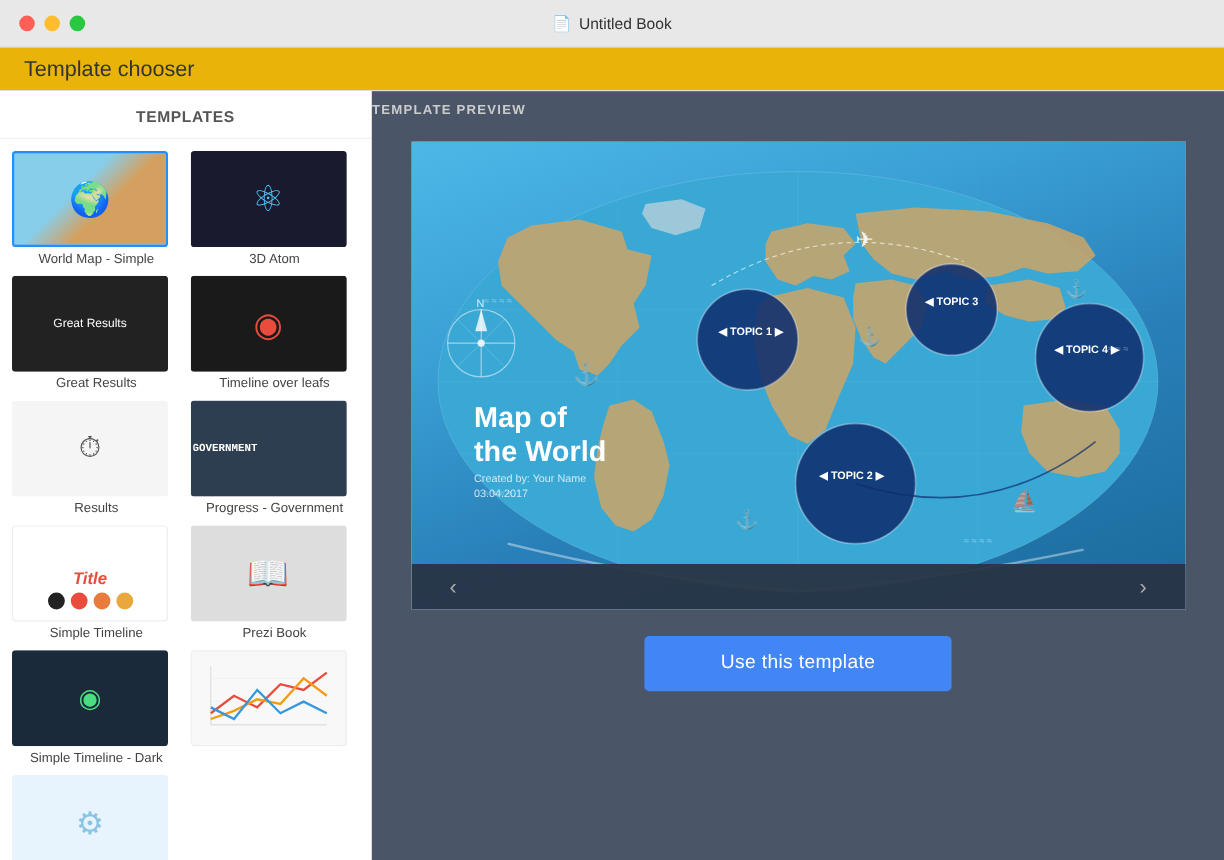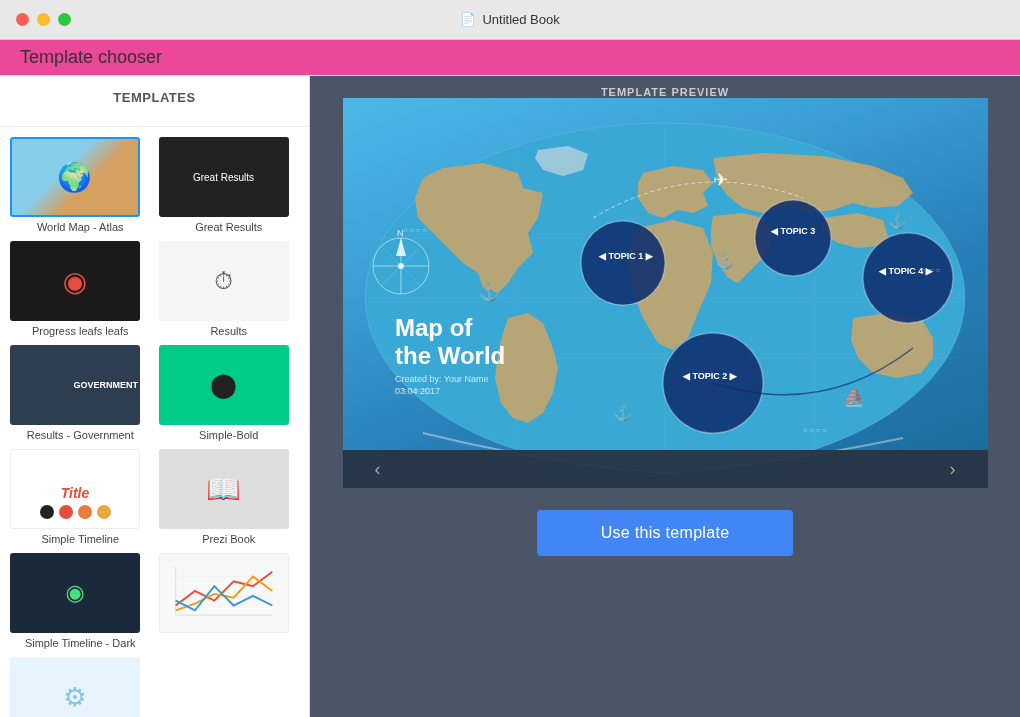--- a/index.html
+++ b/index.html
@@ -45,21 +45,21 @@
       color: #333;
     }
     .doc-icon {
       font-size: 13px;
       color: #666;
     }
 
     
     .app-header {
       height: 36px;
-      background: #ec4899;
+      background: #eab308;
       display: flex;
       align-items: center;
       padding: 0 20px;
       border-bottom: 1px solid #ddd;
     }
     .app-title {
       font-size: 18px;
       font-weight: 400;
       color: #333;
     }
@@ -73,21 +73,21 @@
     
     .sidebar {
       width: 310px;
       background: #fff;
       border-right: 1px solid #ddd;
       overflow-y: auto;
       flex-shrink: 0;
     }
     .sidebar-header {
       text-align: center;
-      padding: 14px 0 21px;
+      padding: 14px 0 10px;
       font-size: 13px;
       font-weight: 700;
       color: #555;
       letter-spacing: 0.5px;
       border-bottom: 1px solid #eee;
     }
 
     .template-grid {
       padding: 10px;
       display: grid;
@@ -171,24 +171,25 @@
     }
     .thumb-timeline::after {
       content: '⏱';
       font-size: 24px;
       color: #555;
     }
     .thumb-government {
       background: #2c3e50;
       display: flex;
       align-items: center;
-      justify-content: flex-end;
+      justify-content: flex-start;
       color: #fff;
       font-size: 9px;
       font-weight: bold;
+      font-family: Liberation Mono, monospace;
     }
     .thumb-simple-bold {
       background: #00cc88;
       display: flex;
       align-items: center;
       justify-content: center;
     }
     .thumb-simple-bold::after {
       content: '⬤';
       font-size: 24px;
@@ -268,22 +269,22 @@
     .content-area {
       flex: 1;
       background: #4a5568;
       display: flex;
       flex-direction: column;
       align-items: center;
     }
 
     .preview-header {
       width: 100%;
-      text-align: center;
-      padding: 10px 0 0;
+      text-align: left;
+      padding: 10px 0 20px;
       font-size: 11px;
       font-weight: 700;
       color: #ccc;
       letter-spacing: 1px;
     }
 
     .preview-container {
       position: relative;
       width: 645px;
       height: 390px;
@@ -374,52 +375,52 @@
 </div>
 
 <div class="main-layout">
 
   <div class="sidebar">
     <div class="sidebar-header">TEMPLATES</div>
     <div class="template-grid">
 
       <div class="template-item selected">
         <div class="template-thumb thumb-world-map"></div>
-        <div class="template-label">World Map - Atlas</div>
-      </div>
-
+        <div class="template-label">World Map - Simple</div>
+      </div>
+
+      <div class="template-item">
+        <div class="template-thumb thumb-3d-atom"></div>
+        <div class="template-label">3D Atom</div>
+      </div>
 
       <div class="template-item">
         <div class="template-thumb thumb-great-results">
           <span style="color:#fff;font-size:10px;padding:4px;text-align:center">Great Results</span>
         </div>
         <div class="template-label">Great Results</div>
       </div>
 
       <div class="template-item">
         <div class="template-thumb thumb-progress"></div>
-        <div class="template-label">Progress leafs leafs</div>
+        <div class="template-label">Timeline over leafs</div>
       </div>
 
       <div class="template-item">
         <div class="template-thumb thumb-timeline"></div>
         <div class="template-label">Results</div>
       </div>
 
       <div class="template-item">
         <div class="template-thumb thumb-government">
           <span style="font-size:9px;font-weight:700;color:#fff">GOVERNMENT</span>
         </div>
-        <div class="template-label">Results - Government</div>
-      </div>
-
-      <div class="template-item">
-        <div class="template-thumb thumb-simple-bold"></div>
-        <div class="template-label">Simple-Bold</div>
-      </div>
+        <div class="template-label">Progress - Government</div>
+      </div>
+
 
       <div class="template-item">
         <div class="template-thumb thumb-simple-timeline">
           <span class="title-text-red">Title</span>
           <div class="timeline-dots">
             <div class="tdot" style="background:#222"></div>
             <div class="tdot" style="background:#e74c3c"></div>
             <div class="tdot" style="background:#e87c3c"></div>
             <div class="tdot" style="background:#e8a83c"></div>
           </div>

